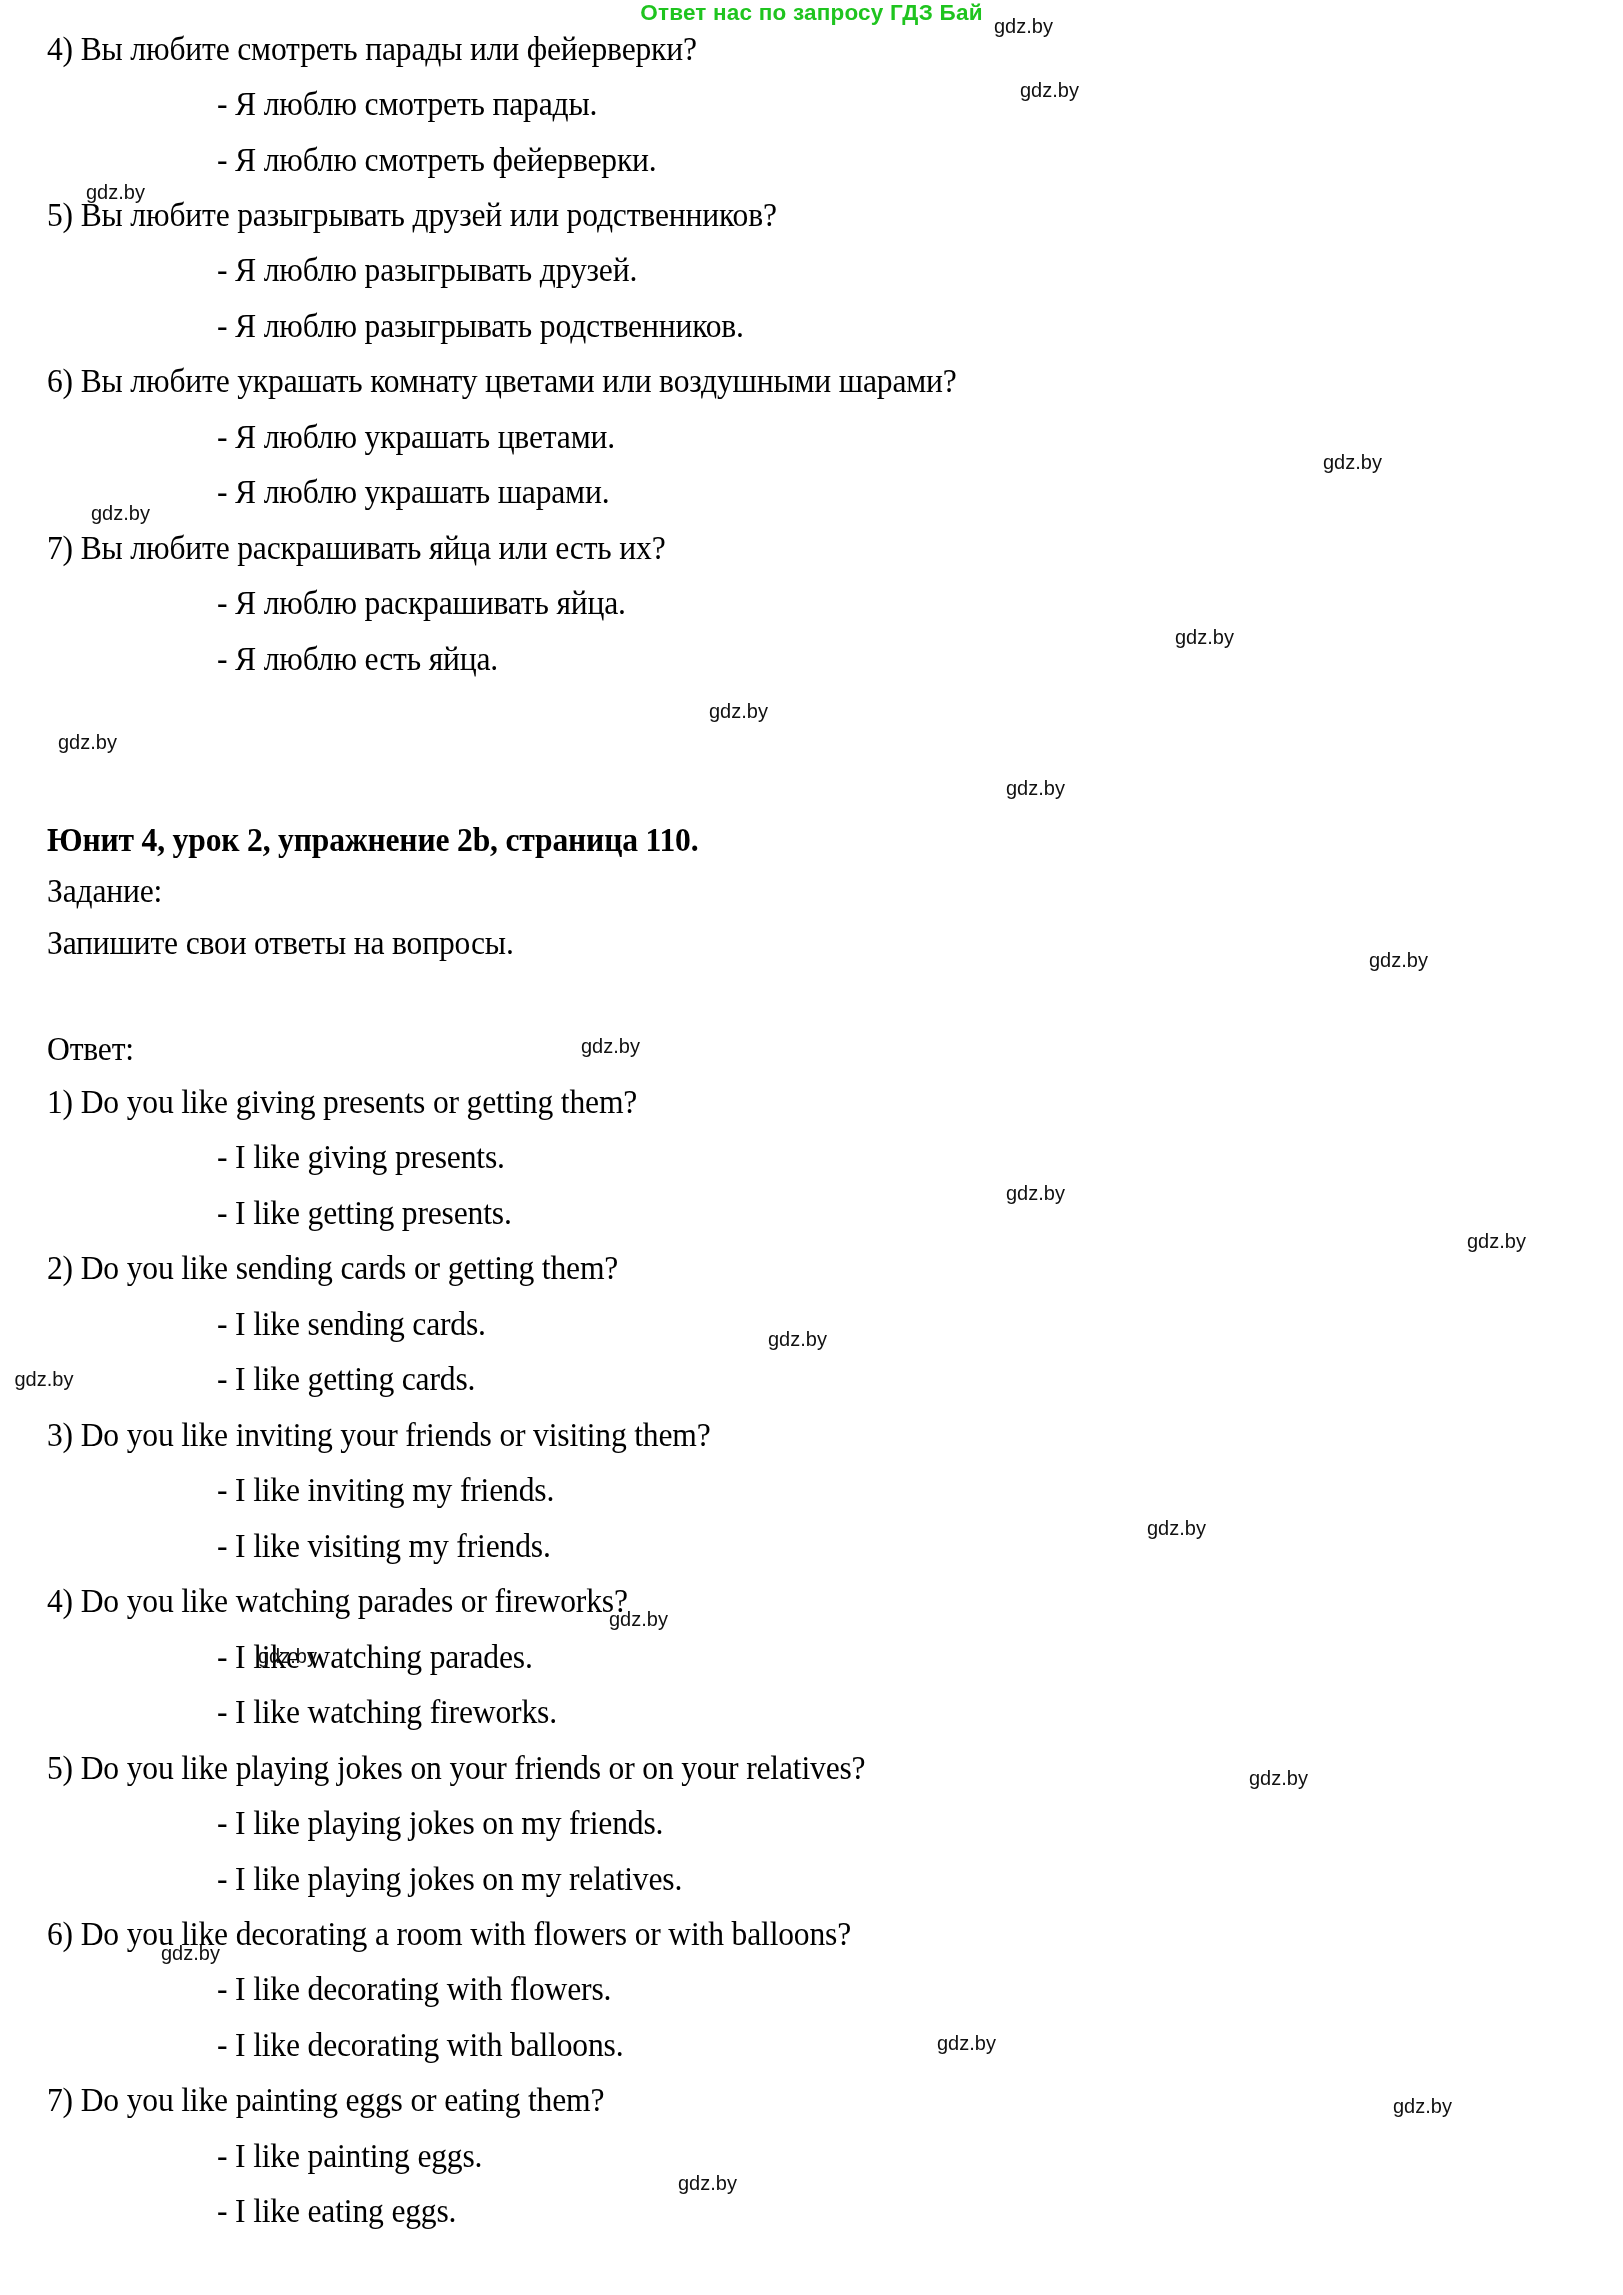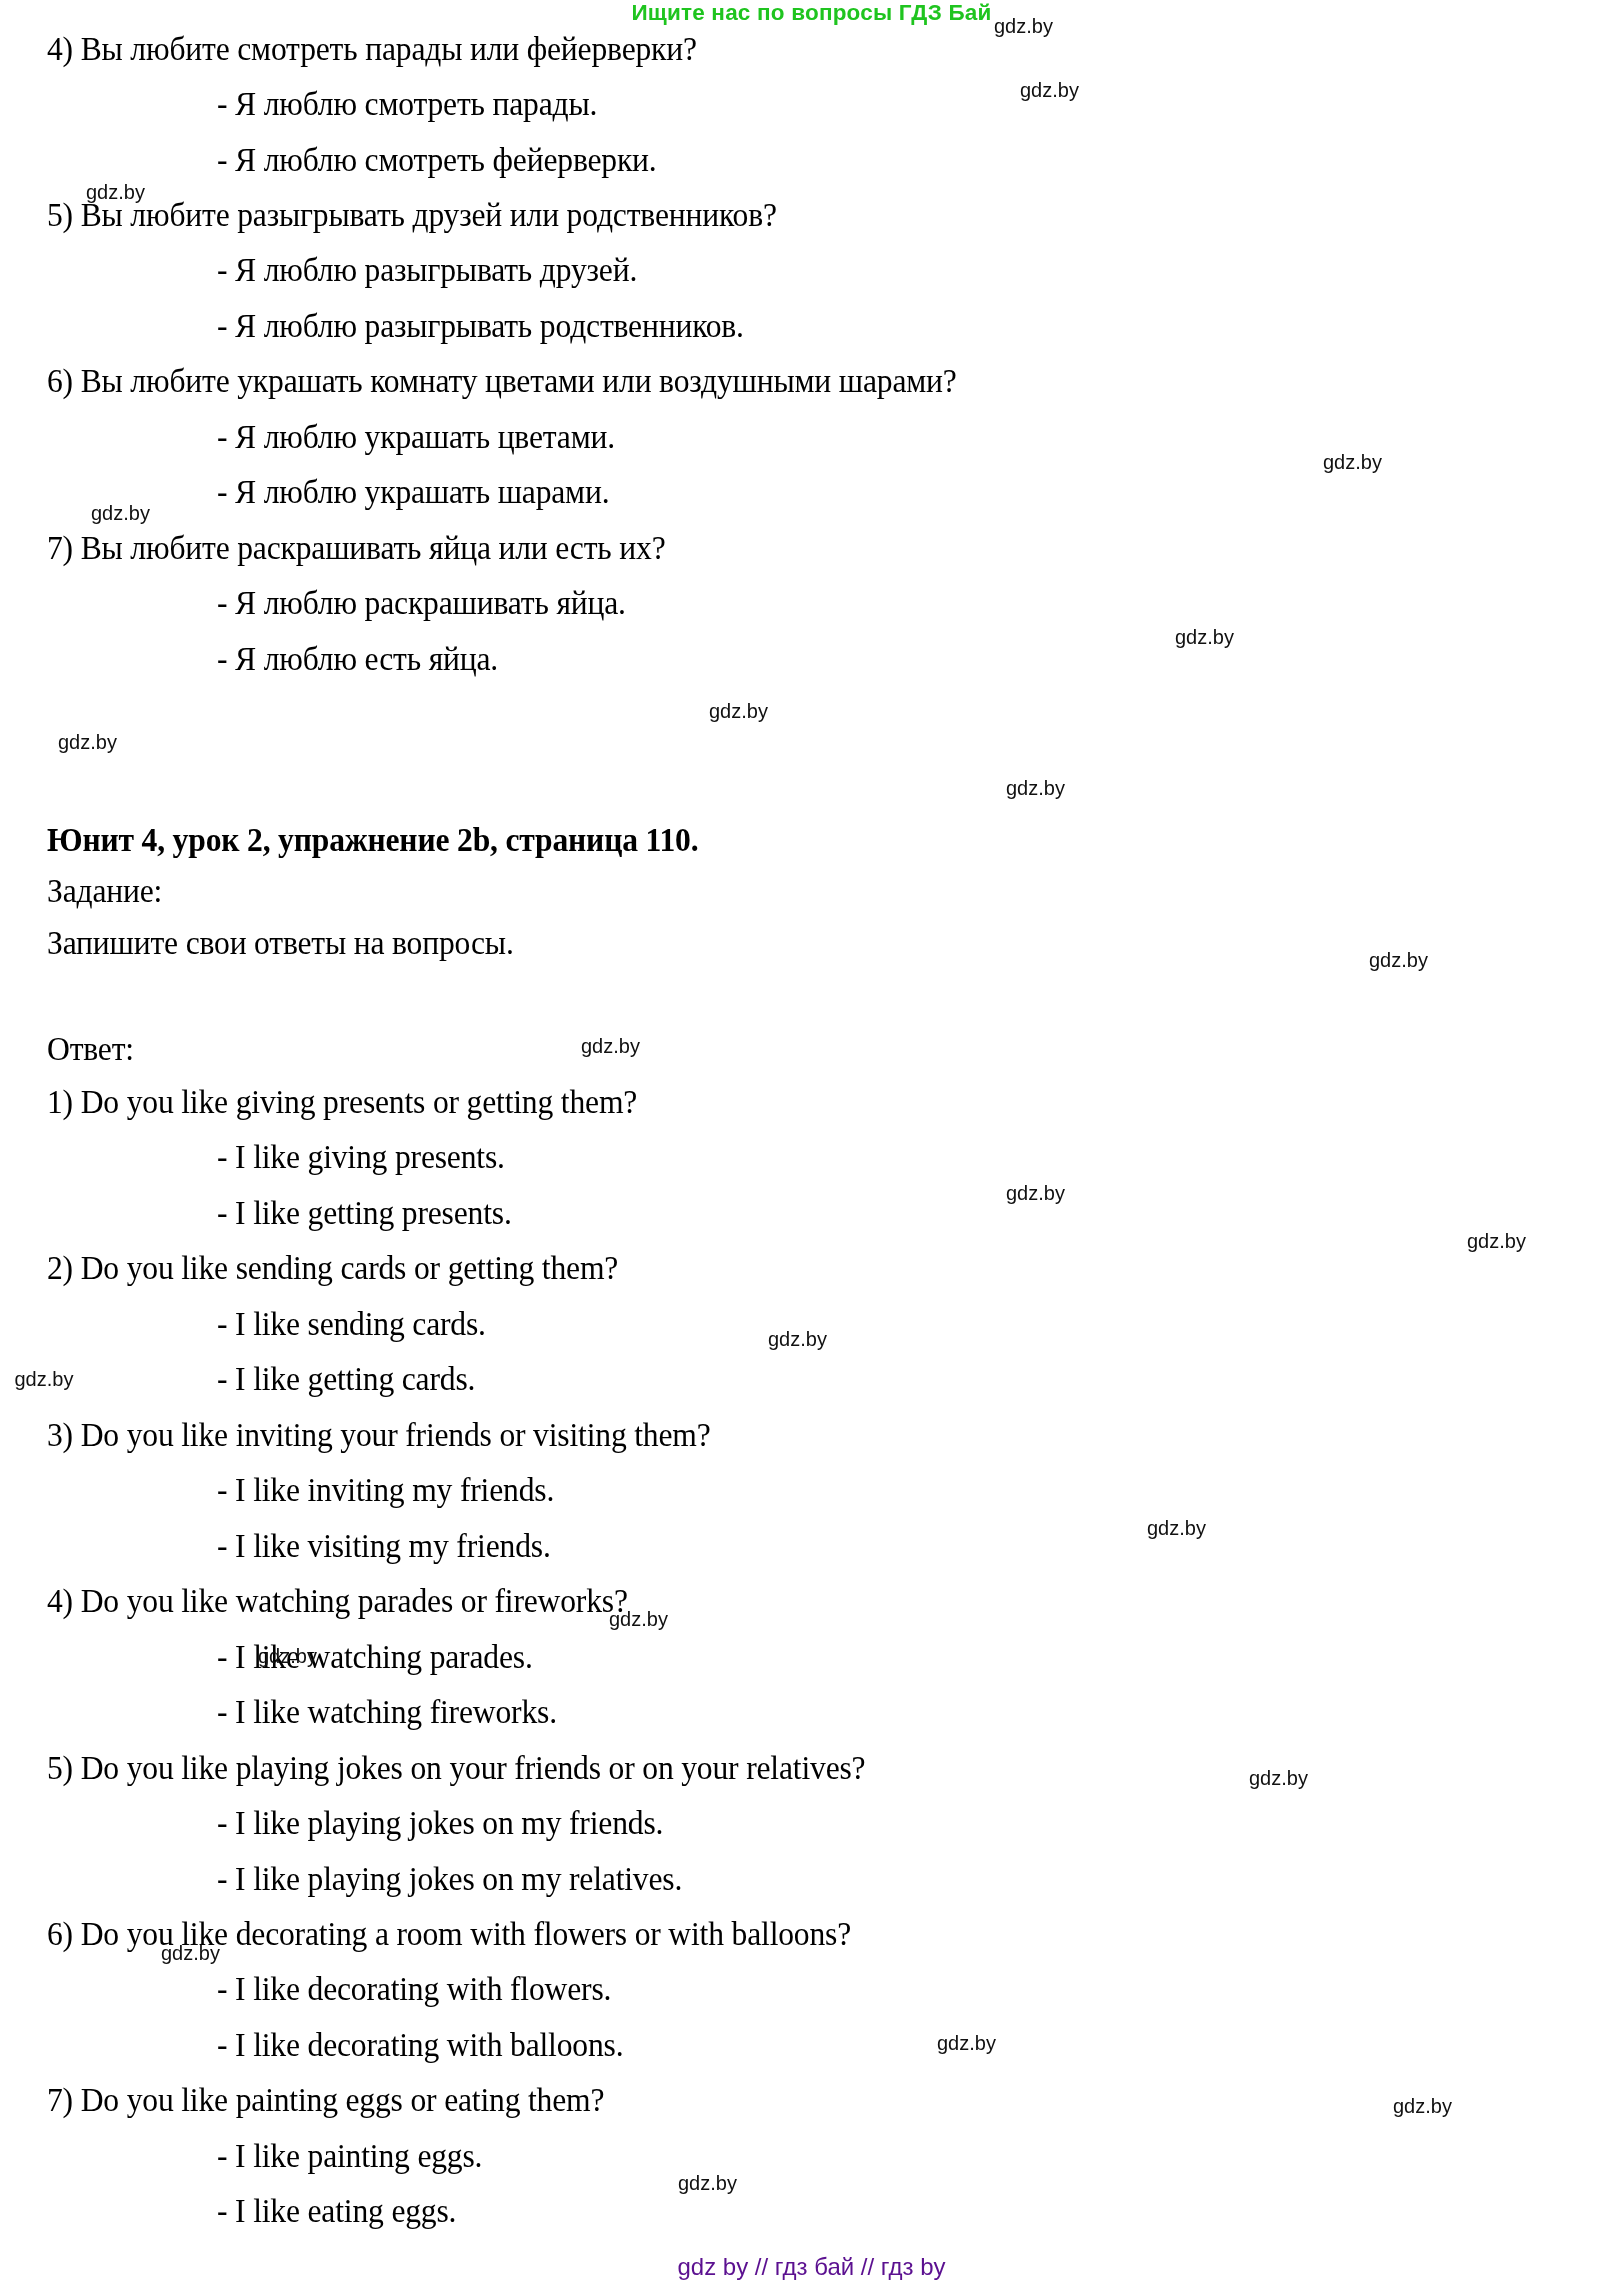--- a/index.html
+++ b/index.html
@@ -74,21 +74,21 @@
     font-weight: 400;
     color: #111111;
     line-height: 22px;
   }
 </style>
 </head>
 <body>
 
 <div id="page">
 
-  <div class="top-banner">Ищите нас по вопросы ГДЗ Бай</div>
+  <div class="top-banner">Ответ нас по запросу ГДЗ Бай</div>
 
   <div id="russian-block">
       <div class="line q" style="left: 47px; top: 31px;">4) Вы любите смотреть парады или фейерверки?</div>
       <div class="line ans" style="left: 217px; top: 86px;">- Я люблю смотреть парады.</div>
       <div class="line ans" style="left: 217px; top: 142px;">- Я люблю смотреть фейерверки.</div>
       <div class="line q" style="left: 47px; top: 197px;">5) Вы любите разыгрывать друзей или родственников?</div>
       <div class="line ans" style="left: 217px; top: 252px;">- Я люблю разыгрывать друзей.</div>
       <div class="line ans" style="left: 217px; top: 308px;">- Я люблю разыгрывать родственников.</div>
       <div class="line q" style="left: 47px; top: 363px;">6) Вы любите украшать комнату цветами или воздушными шарами?</div>
       <div class="line ans" style="left: 217px; top: 419px;">- Я люблю украшать цветами.</div>
@@ -149,16 +149,15 @@
       <div class="wm" style="left: 1147px; top: 1517px;">gdz.by</div>
       <div class="wm" style="left: 609px; top: 1608px;">gdz.by</div>
       <div class="wm" style="left: 258px; top: 1645px;">gdz.by</div>
       <div class="wm" style="left: 1249px; top: 1767px;">gdz.by</div>
       <div class="wm" style="left: 161px; top: 1942px;">gdz.by</div>
       <div class="wm" style="left: 937px; top: 2032px;">gdz.by</div>
       <div class="wm" style="left: 1393px; top: 2095px;">gdz.by</div>
       <div class="wm" style="left: 678px; top: 2172px;">gdz.by</div>
     </div>
 
-  <div class="bottom-footer">gdz by  //  гдз бай  //  гдз by</div>
 
 </div>
 
 
 </body></html>

